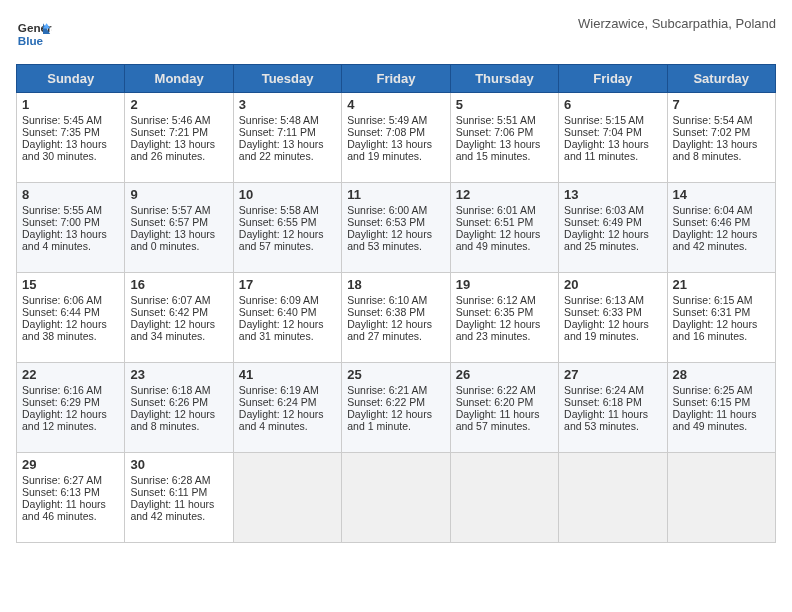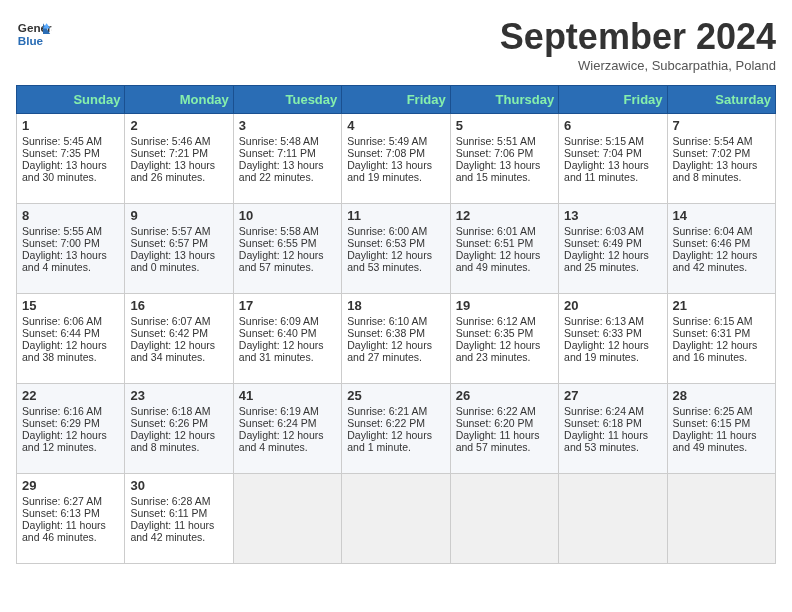--- a/index.html
+++ b/index.html
@@ -45,25 +45,25 @@
       font-size: 13px;
       color: #555;
     }
     .calendar-table {
       width: 100%;
       border-collapse: collapse;
       table-layout: fixed;
     }
     .calendar-table th {
       background-color: #2a6db5;
-      color: #86efac;
+      color: #e5e5e5;
       font-size: 13px;
       font-weight: bold;
       padding: 6px 4px;
-      text-align: right;
+      text-align: center;
       border: 1px solid #1a5090;
     }
     .calendar-table td {
       vertical-align: top;
       border: 1px solid #ccc;
       padding: 4px 5px;
       font-size: 10.5px;
       color: #333;
       height: 90px;
       background: #fff;
@@ -89,21 +89,20 @@
     <svg class="logo-icon" viewBox="0 0 40 40" xmlns="http://www.w3.org/2000/svg">
       <text x="2" y="18" font-size="13" font-weight="bold" fill="#333">General</text>
       <text x="2" y="32" font-size="13" font-weight="bold" fill="#2a6db5">Blue</text>
       <polygon points="30,8 38,20 30,20" fill="#2a6db5"></polygon>
       <polygon points="30,14 38,14 34,8" fill="#5aabff"></polygon>
     </svg>
     <div class="logo-text">
     </div>
   </div>
   <div class="title-block">
-    <div class="month-title">September 2024</div>
     <div class="location-subtitle">Wierzawice, Subcarpathia, Poland</div>
   </div>
 </div>
 
 <table class="calendar-table">
   <thead>
     <tr id="weekday-header">
     <th>Sunday</th>
         <th>Monday</th>
         <th>Tuesday</th>

